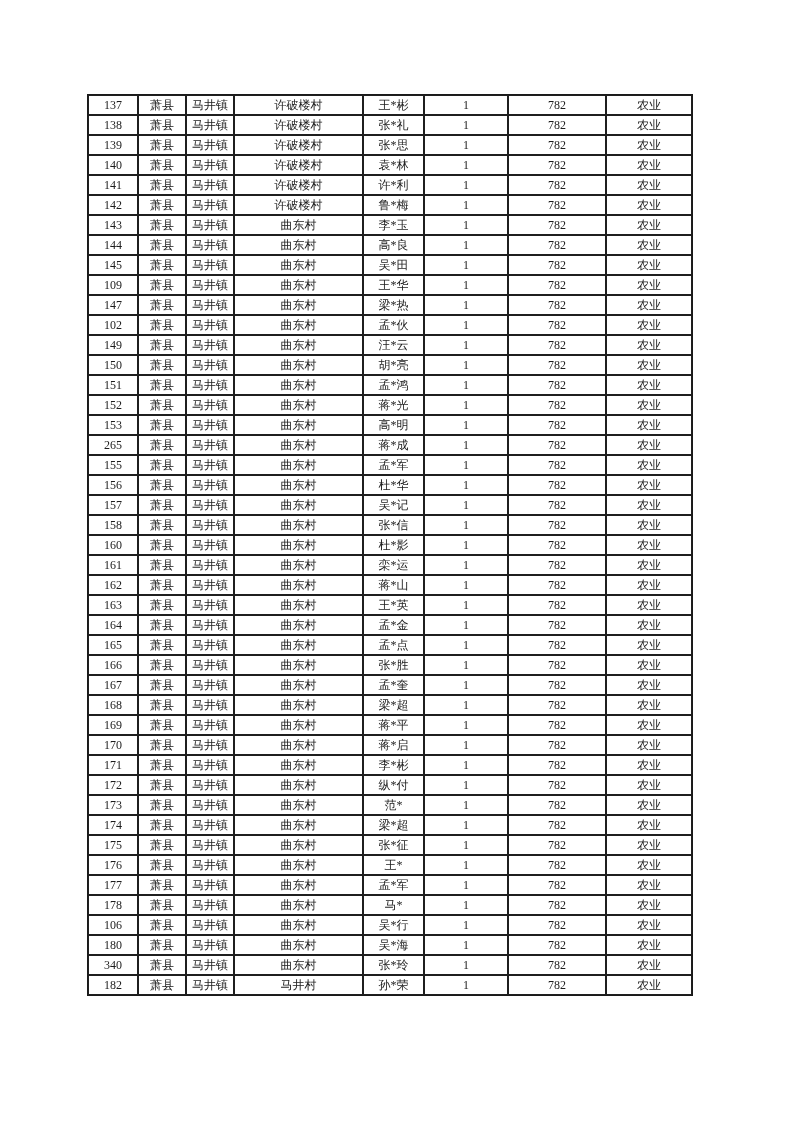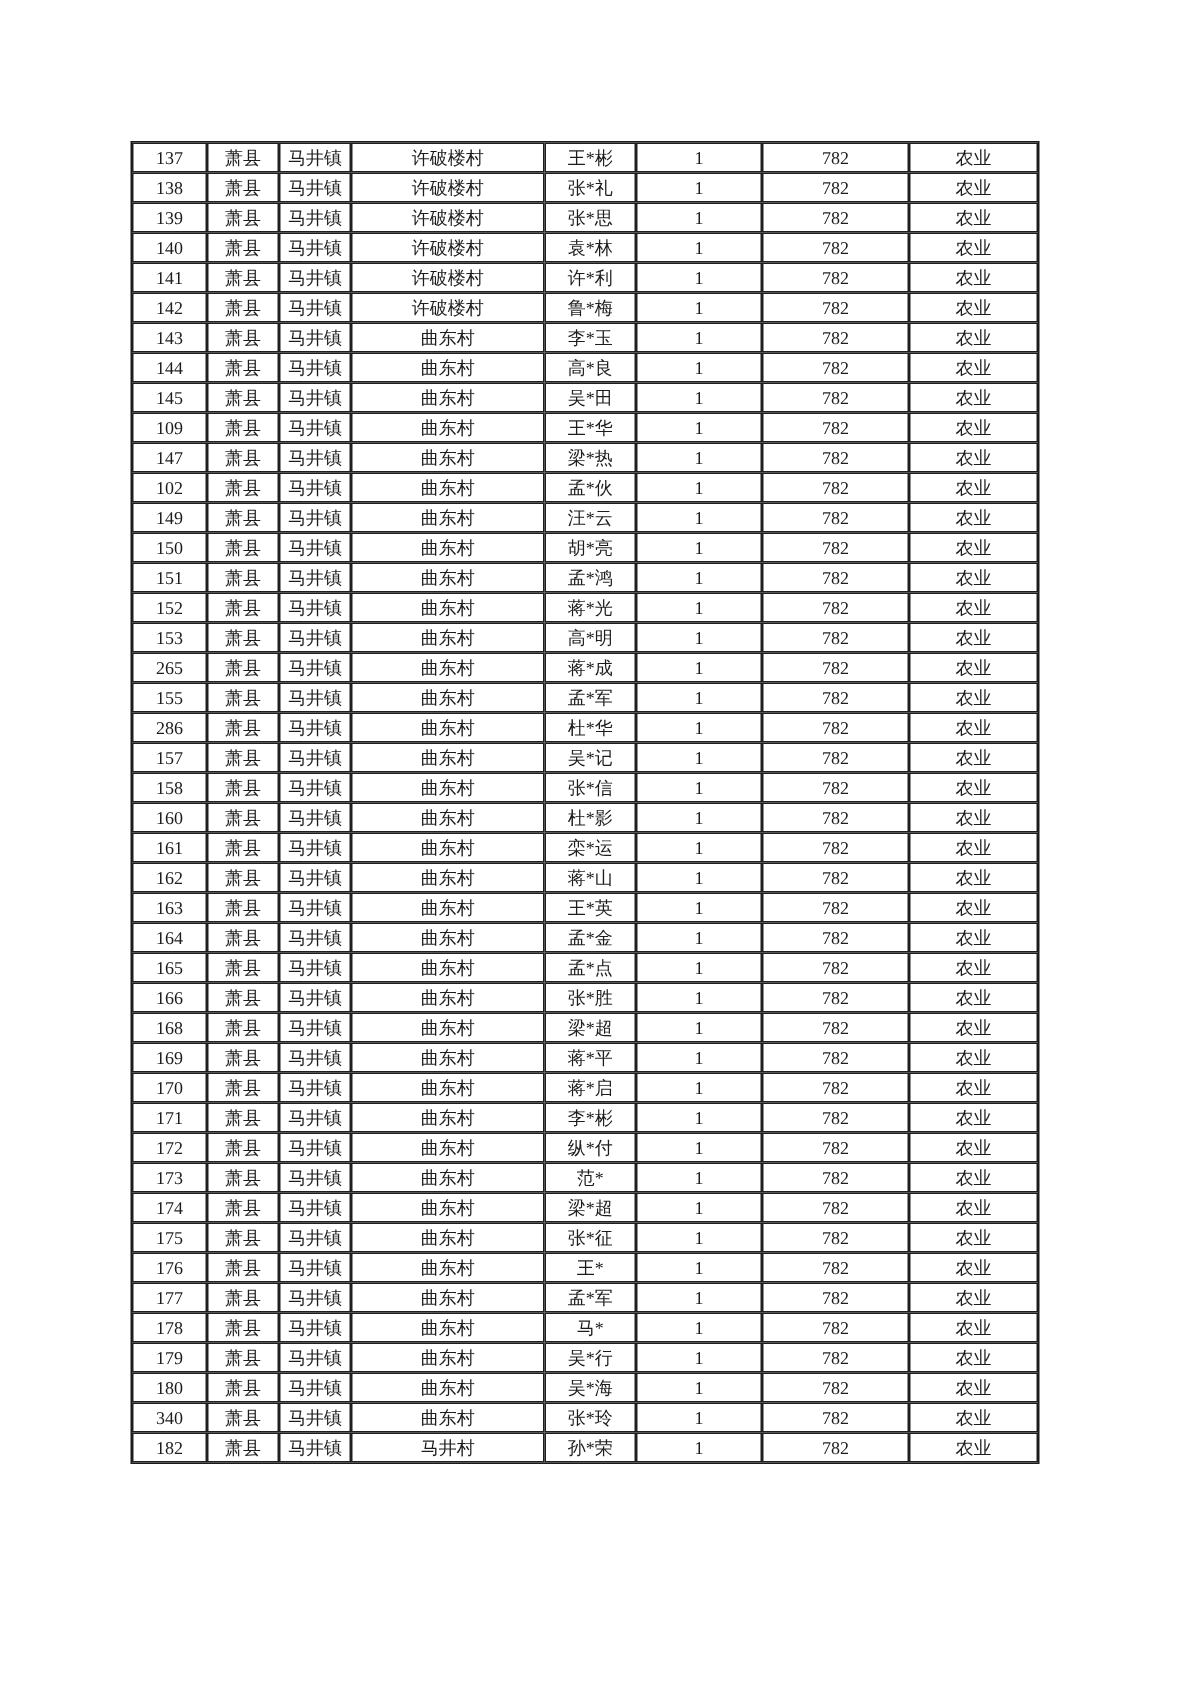--- a/index.html
+++ b/index.html
@@ -239,21 +239,21 @@
           <td>155</td>
           <td>萧县</td>
           <td>马井镇</td>
           <td>曲东村</td>
           <td>孟*军</td>
           <td>1</td>
           <td>782</td>
           <td>农业</td>
         </tr>
         <tr>
-          <td>286</td>
+          <td>156</td>
           <td>萧县</td>
           <td>马井镇</td>
           <td>曲东村</td>
           <td>杜*华</td>
           <td>1</td>
           <td>782</td>
           <td>农业</td>
         </tr>
         <tr>
           <td>157</td>
@@ -339,20 +339,30 @@
           <td>166</td>
           <td>萧县</td>
           <td>马井镇</td>
           <td>曲东村</td>
           <td>张*胜</td>
           <td>1</td>
           <td>782</td>
           <td>农业</td>
         </tr>
         <tr>
+          <td>167</td>
+          <td>萧县</td>
+          <td>马井镇</td>
+          <td>曲东村</td>
+          <td>孟*奎</td>
+          <td>1</td>
+          <td>782</td>
+          <td>农业</td>
+        </tr>
+        <tr>
           <td>168</td>
           <td>萧县</td>
           <td>马井镇</td>
           <td>曲东村</td>
           <td>梁*超</td>
           <td>1</td>
           <td>782</td>
           <td>农业</td>
         </tr>
         <tr>
@@ -449,21 +459,21 @@
           <td>178</td>
           <td>萧县</td>
           <td>马井镇</td>
           <td>曲东村</td>
           <td>马*</td>
           <td>1</td>
           <td>782</td>
           <td>农业</td>
         </tr>
         <tr>
-          <td>179</td>
+          <td>106</td>
           <td>萧县</td>
           <td>马井镇</td>
           <td>曲东村</td>
           <td>吴*行</td>
           <td>1</td>
           <td>782</td>
           <td>农业</td>
         </tr>
         <tr>
           <td>180</td>

